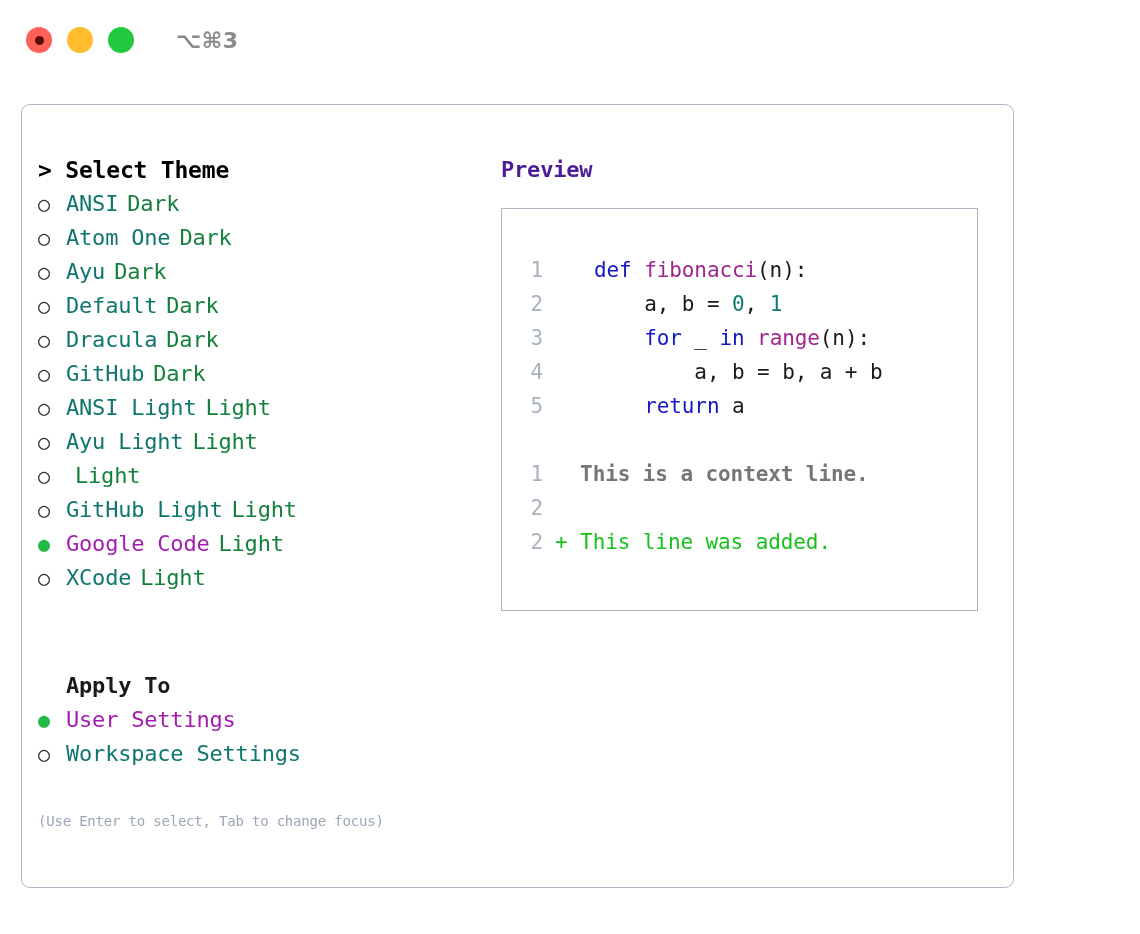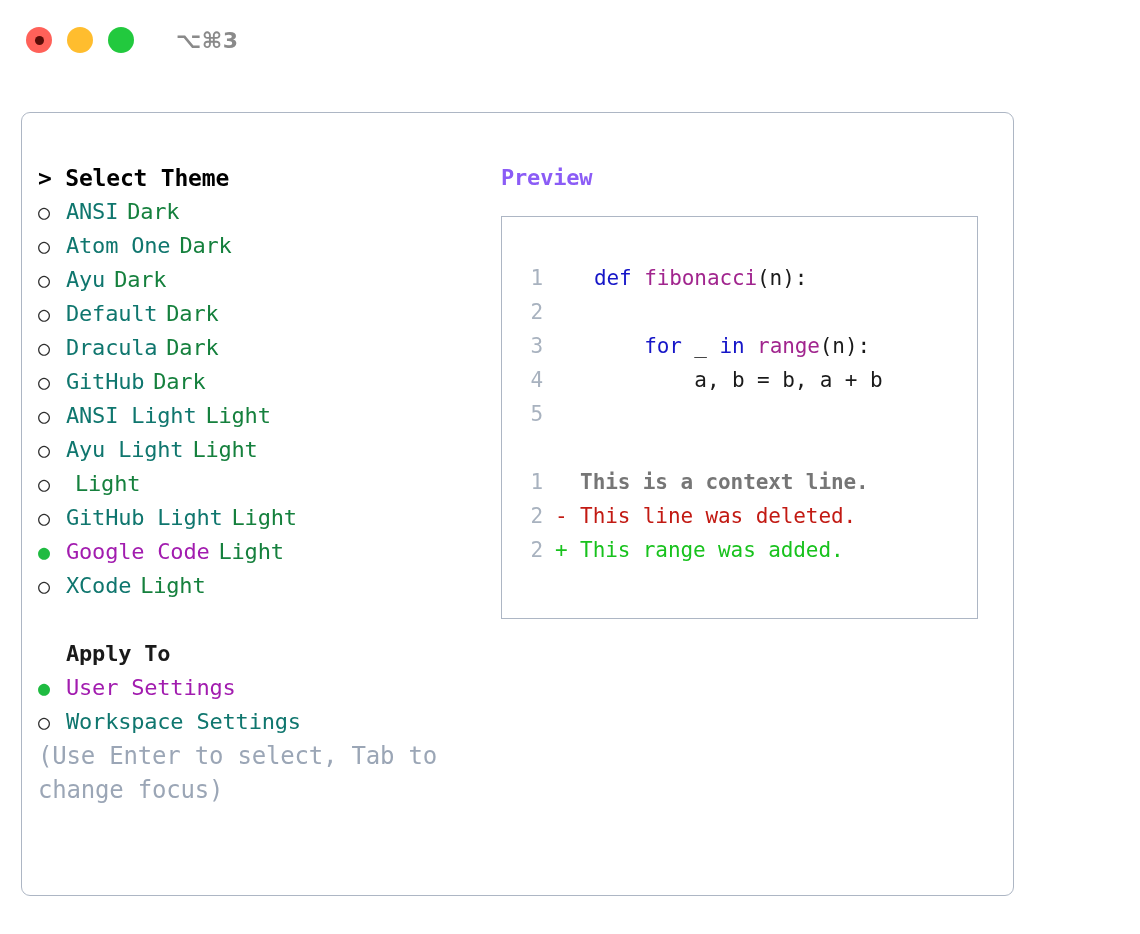--- a/index.html
+++ b/index.html
@@ -59,21 +59,21 @@
     font-weight: 700;
     color: #8a8a8a;
     letter-spacing: 0.5px;
     white-space: nowrap;
   }
 
   
   #panel {
     position: absolute;
     left: 21px;
-    top: 112px;
+    top: 104px;
     width: 993px;
     height: 784px;
     border: 1.6px solid #adb6c4;
     border-radius: 9px;
     background: #ffffff;
   }
 
   
   #columns {
     position: absolute;
@@ -135,35 +135,37 @@
   .spacer-row { height: 34px; }
 
   .section-header {
     font-size: 22px;
     font-weight: 700;
     color: #1a1a1a;
     line-height: 34px;
     padding-left: 28px;
     white-space: pre;
     letter-spacing: -0.2px;
+    margin-top: 40px;
   }
 
   #hint {
-    font-size: 24px;
+    margin-top: 33px;
+    font-size: 14px;
     line-height: 34px;
     color: #9ba6b6;
     max-width: 410px;
     letter-spacing: -0.2px;
   }
 
   
   .preview-title {
     font-size: 22px;
     font-weight: 700;
-    color: #8b5cf6;
+    color: #4c1d95;
     line-height: 34px;
     letter-spacing: -0.2px;
   }
 
   #code-box {
     margin-top: 21px;
     width: 477px;
     height: 403px;
     border: 1.6px solid #adb6c4;
     background: #ffffff;
@@ -241,29 +243,29 @@
 
         <div id="hint">(Use Enter to select, Tab to change focus)</div>
       </div>
 
       <div id="right-col">
         <div class="preview-title">Preview</div>
 
         <div id="code-box">
           <div id="code-lines">
               <div class="code-line"><span class="lineno">1</span><span class="code-text"><span class="tok-kw">def </span><span class="tok-fn">fibonacci</span><span class="tok-plain">(n):</span></span></div>
-              <div class="code-line"><span class="lineno">2</span></div>
+              <div class="code-line"><span class="lineno">2</span><span class="code-text"><span class="tok-plain">    a, b = </span><span class="tok-num">0</span><span class="tok-plain">, </span><span class="tok-num">1</span></span></div>
               <div class="code-line"><span class="lineno">3</span><span class="code-text"><span class="tok-plain">    </span><span class="tok-kw">for</span><span class="tok-plain"> _ </span><span class="tok-kw">in</span><span class="tok-plain"> </span><span class="tok-fn">range</span><span class="tok-plain">(n):</span></span></div>
               <div class="code-line"><span class="lineno">4</span><span class="code-text"><span class="tok-plain">        a, b = b, a + b</span></span></div>
-              <div class="code-line"><span class="lineno">5</span></div>
+              <div class="code-line"><span class="lineno">5</span><span class="code-text"><span class="tok-plain">    </span><span class="tok-kw">return</span><span class="tok-plain"> a</span></span></div>
             </div>
           <div class="blank-line"></div>
           <div id="diff-lines">
               <div class="code-line"><span class="lineno">1</span><span class="diff-ctx">  This is a context line.</span></div>
-              <div class="code-line"><span class="lineno">2</span><span class="diff-del">- This line was deleted.</span></div>
-              <div class="code-line"><span class="lineno">2</span><span class="diff-add">+ This range was added.</span></div>
+              <div class="code-line"><span class="lineno">2</span></div>
+              <div class="code-line"><span class="lineno">2</span><span class="diff-add">+ This line was added.</span></div>
             </div>
         </div>
       </div>
 
     </div>
   </div>
 </div>
 
 </body></html>

